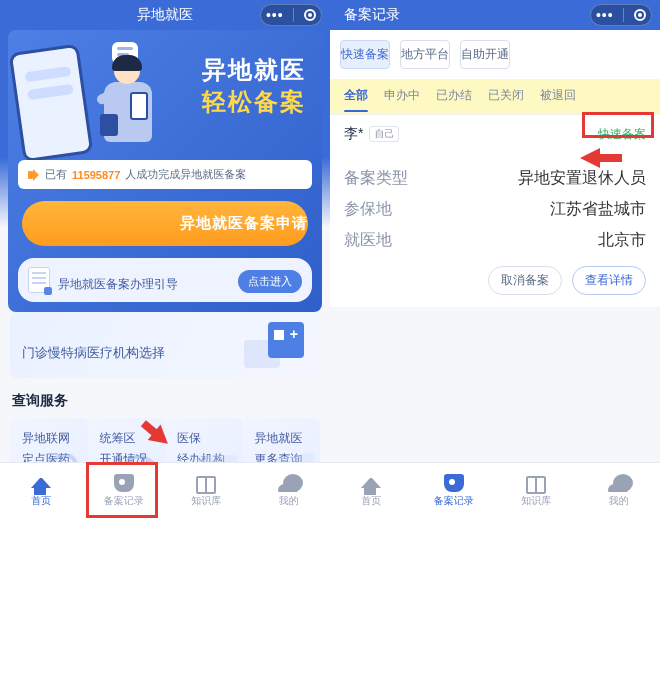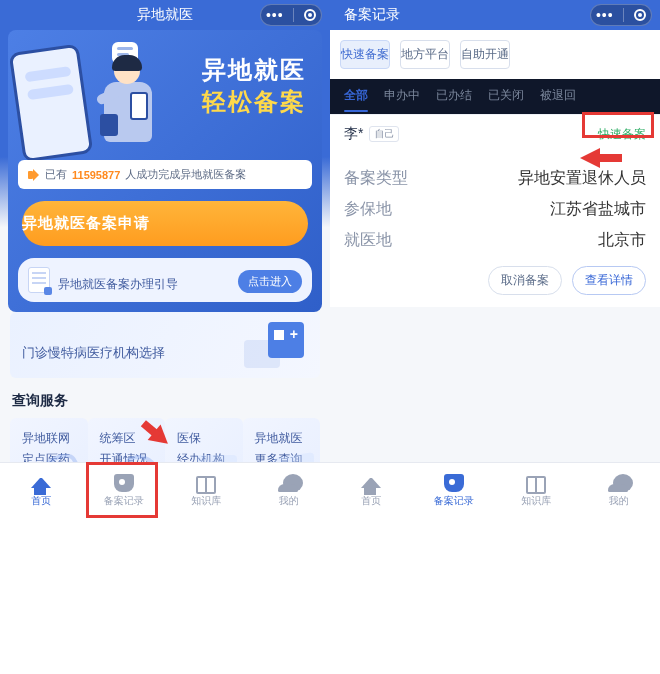--- a/index.html
+++ b/index.html
@@ -152,21 +152,21 @@
   .count-row .spk::before{
     content:"";position:absolute;left:0;top:2px;width:5px;height:8px;background:#ff9a2e;border-radius:1px;
   }
   .count-row .spk::after{
     content:"";position:absolute;left:5px;top:0;width:0;height:0;border:6px solid transparent;border-left-color:#ff9a2e;
   }
   .count-row .num{ color:#ff8a1f; font-weight:600;}
   .hero .apply-btn{
     margin:12px 14px 0 14px;
     background:linear-gradient(180deg,#ffb53a,#ff9c1f);
-    color:#fff; text-align:left; padding:13px 0;
+    color:#fff; text-align:right; padding:13px 0;
     border-radius:24px; font-size:15px; font-weight:600;
     letter-spacing:1px;
   }
   .hero .guide{
     margin:12px 10px 0 10px;
     background:#eef3ff; border-radius:16px;
     display:flex; align-items:flex-end; gap:8px;
     padding:9px 10px;
   }
   .guide .gicon{
@@ -270,21 +270,21 @@
   
   .chips-row{
     background:#fff; padding:10px 10px; display:flex; gap:10px;
   }
   .chip{
     border:1px solid #d8dfec; color:#5a6b88; padding:5px 0;
     border-radius:4px; font-size:12px;
   }
   .chip.active{ background:#e8effc; color:#3f6bd0; border-color:#c9d8f7;}
   .tabs-row{
-    background:#0f172a; display:flex; padding:0 6px; border-bottom:1px solid #eef1f6;
+    background:#fef9c3; display:flex; padding:0 6px; border-bottom:1px solid #eef1f6;
     font-size:12px; color:#7b879c;
   }
   .rtab{ padding:8px 8px 10px 8px; position:relative;}
   .rtab.active{ color:#3766d6; font-weight:600;}
   .rtab.active::after{
     content:"";position:absolute;left:20%;right:20%;bottom:2px;height:2px;background:#3766d6;border-radius:2px;
   }
 
   .record{
     background:#fff; margin-top:0; padding:10px 14px 12px 14px;

